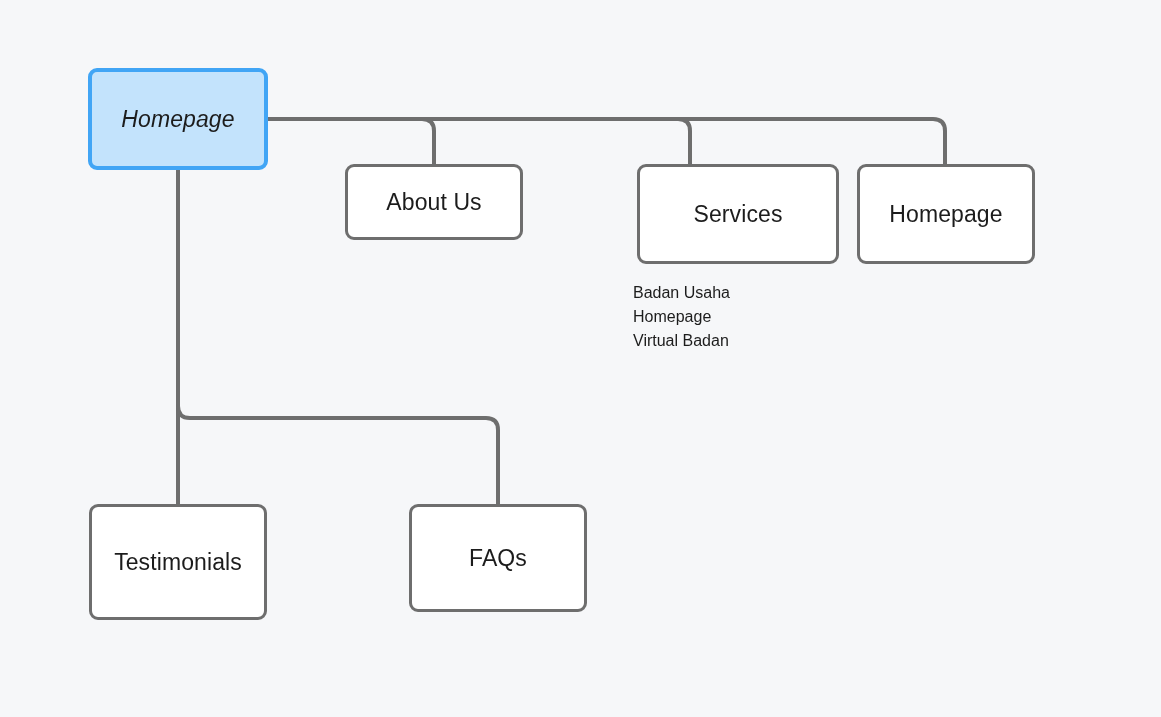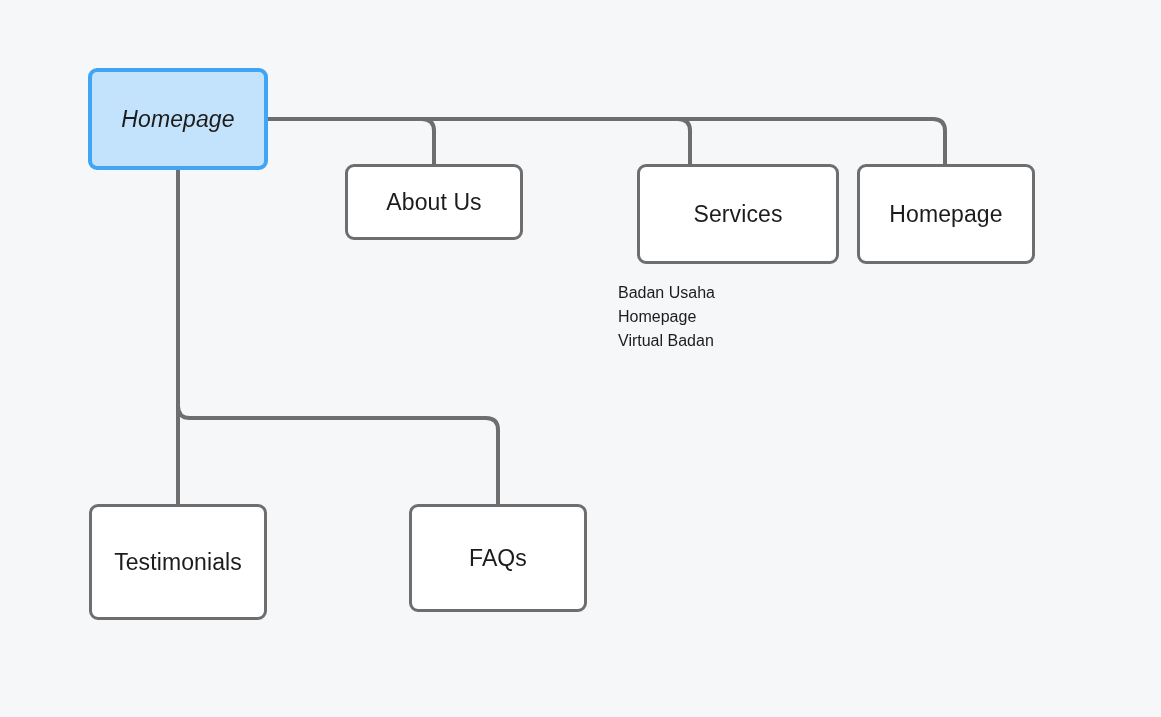--- a/index.html
+++ b/index.html
@@ -49,20 +49,21 @@
     letter-spacing: 0.1px;
     white-space: nowrap;
   }
   .node.root .node-label {
     font-size: 23px;
   }
   .subitems {
     position: absolute;
     display: flex;
     flex-direction: column;
+    margin-left: 15px;
   }
   .subitem {
     font-size: 16px;
     color: #1c1c1c;
     line-height: 24px;
     white-space: nowrap;
   }
 </style>
 </head>
 <body>

